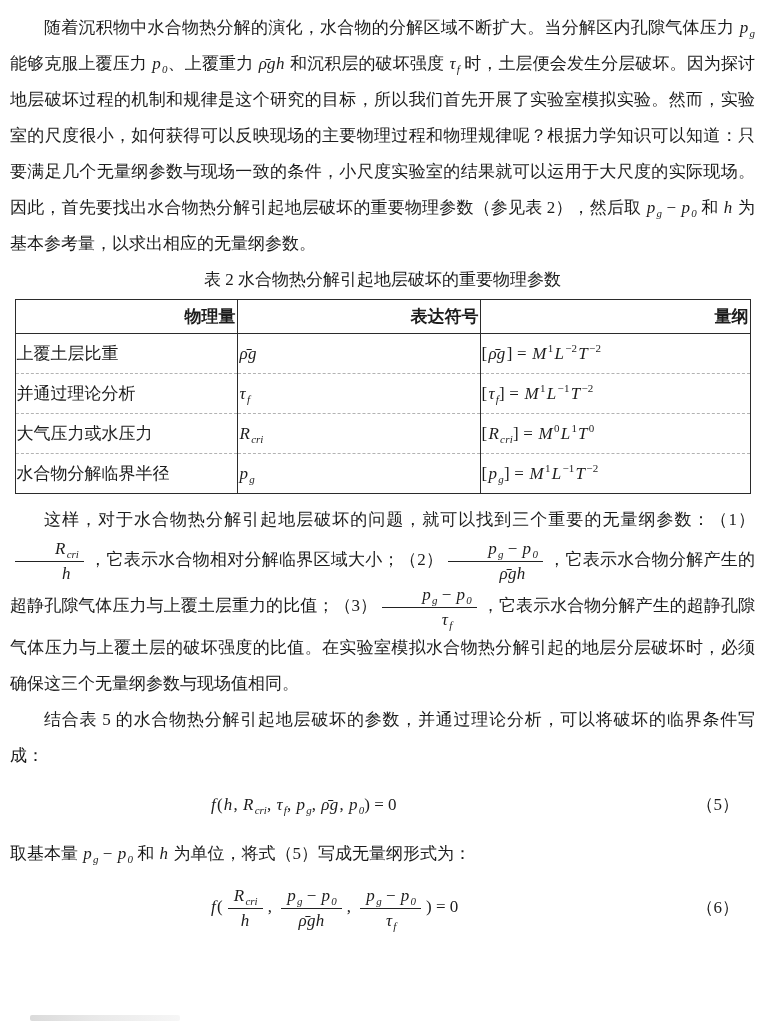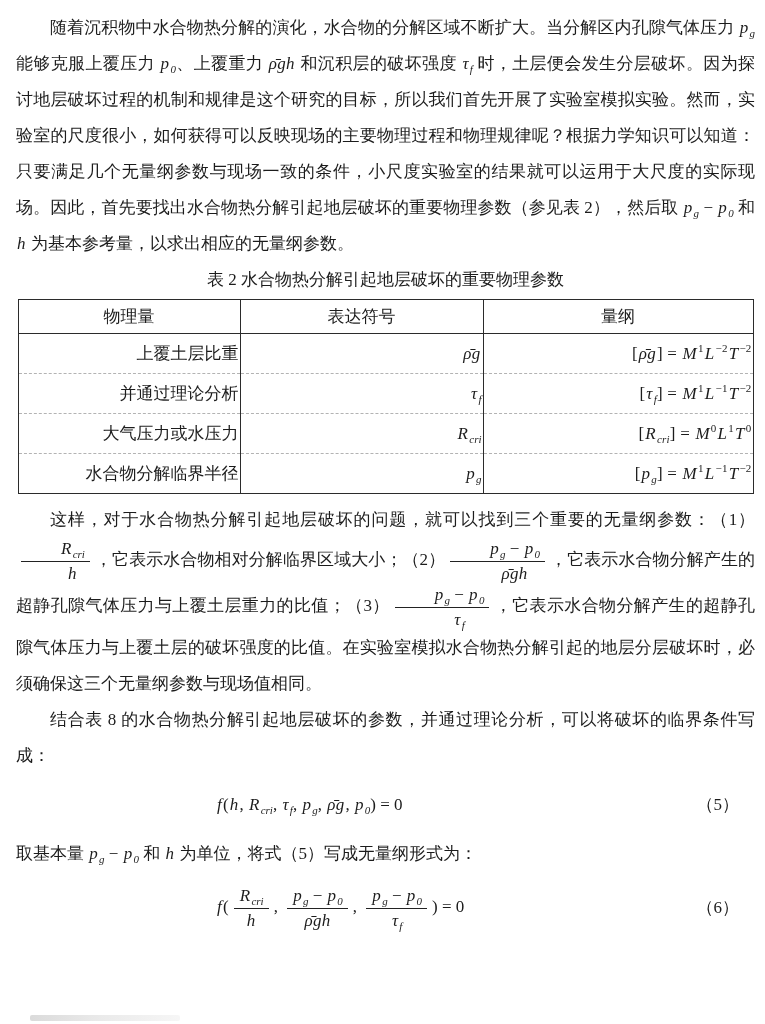--- a/index.html
+++ b/index.html
@@ -5,49 +5,49 @@
   html,body{margin:0;padding:0;}
   body{
     width:765px;height:1024px;
     background:#ffffff;
     font-family:"Liberation Serif","DejaVu Serif",serif;
     font-size:17px;
     color:#1c1c1c;
     position:relative;
     overflow:hidden;
   }
-  .page{padding:10px 10px 0 16px;}
+  .page{padding:10px 10px 0 10px;}
   p.para{margin:0;text-align:justify;line-height:36px;}
   .indent{text-indent:2em;}
   
   i.mv{font-style:italic;padding:0 1px;letter-spacing:0.3px;}
   sub{font-size:11px;font-style:italic;line-height:0;}
   sup{font-size:11px;line-height:0;}
   
   .frac{display:inline-block;vertical-align:middle;text-align:center;margin:0 5px;line-height:1.15;}
   .frac .num{display:block;padding:1px 5px 2px;border-bottom:1.3px solid #222;}
   .frac .den{display:block;padding:2px 5px 1px;}
   
   .caption{text-align:center;line-height:34px;margin:1px 0 2px;}
   table.params{
     border-collapse:collapse;
     margin:0 auto;
     width:735px;
     table-layout:fixed;
   }
   table.params{border:1.8px solid #2b2b2b;}
   table.params th{
-    height:31px;font-weight:normal;
+    height:31px;font-weight:bold;
     border-bottom:1.6px solid #2b2b2b;
-    text-align:center;vertical-align:middle;
+    text-align:right;vertical-align:middle;
   }
   table.params td{
     height:37px;
     border-bottom:1px dashed #b3b3b3;
-    text-align:right;vertical-align:middle;margin-left:16px;
+    text-align:left;vertical-align:middle;margin-left:16px;
   }
   table.params tr:last-child td{border-bottom:none;}
   table.params th + th, table.params td + td{border-left:1.6px solid #2b2b2b;}
   col.c1{width:222px;} col.c2{width:243px;} col.c3{width:270px;}
   .dim-cell{letter-spacing:0.2px;}
   
   .eq-row{position:relative;margin:13px 0;line-height:36px;}
   .eq-body{margin-left:200px;display:inline-block;}
   .eq-num{position:absolute;right:16px;top:50%;transform:translateY(-50%);}
   .spacer-md{height:8px;}
@@ -102,21 +102,21 @@
         <td><i class="mv">p</i><sub>g</sub></td>
         <td class="dim-cell">[<i class="mv">p</i><sub>g</sub>] = <i class="mv">M</i><sup>1</sup><i class="mv">L</i><sup>−1</sup><i class="mv">T</i><sup>−2</sup></td>
       </tr>
     </tbody>
   </table>
 
   <div class="spacer-md"></div>
 
   <p class="para indent">这样，对于水合物热分解引起地层破坏的问题，就可以找到三个重要的无量纲参数：（1）<span class="frac"><span class="num"><i class="mv">R</i><sub>cri</sub></span><span class="den"><i class="mv">h</i></span></span>，它表示水合物相对分解临界区域大小；（2）<span class="frac"><span class="num"><i class="mv">p</i><sub>g</sub> − <i class="mv">p</i><sub>0</sub></span><span class="den"><i class="mv">ρ̄gh</i></span></span>，它表示水合物分解产生的超静孔隙气体压力与上覆土层重力的比值；（3）<span class="frac"><span class="num"><i class="mv">p</i><sub>g</sub> − <i class="mv">p</i><sub>0</sub></span><span class="den"><i class="mv">τ</i><sub>f</sub></span></span>，它表示水合物分解产生的超静孔隙气体压力与上覆土层的破坏强度的比值。在实验室模拟水合物热分解引起的地层分层破坏时，必须确保这三个无量纲参数与现场值相同。</p>
 
-  <p class="para indent">结合表 8 的水合物热分解引起地层破坏的参数，并通过理论分析，可以将破坏的临界条件写成：</p>
+  <p class="para indent">结合表 5 的水合物热分解引起地层破坏的参数，并通过理论分析，可以将破坏的临界条件写成：</p>
 
   <div class="eq-row">
     <span class="eq-body"><i class="mv">f</i>(<i class="mv">h</i>, <i class="mv">R</i><sub>cri</sub>, <i class="mv">τ</i><sub>f</sub>, <i class="mv">p</i><sub>g</sub>, <i class="mv">ρ̄g</i>, <i class="mv">p</i><sub>0</sub>) = 0</span>
     <span class="eq-num">（5）</span>
   </div>
 
   <p class="para">取基本量 <i class="mv">p</i><sub>g</sub> − <i class="mv">p</i><sub>0</sub> 和 <i class="mv">h</i> 为单位，将式（5）写成无量纲形式为：</p>
 
   <div class="eq-row">
     <span class="eq-body"><i class="mv">f</i>(<span class="frac"><span class="num"><i class="mv">R</i><sub>cri</sub></span><span class="den"><i class="mv">h</i></span></span>, <span class="frac"><span class="num"><i class="mv">p</i><sub>g</sub> − <i class="mv">p</i><sub>0</sub></span><span class="den"><i class="mv">ρ̄gh</i></span></span>, <span class="frac"><span class="num"><i class="mv">p</i><sub>g</sub> − <i class="mv">p</i><sub>0</sub></span><span class="den"><i class="mv">τ</i><sub>f</sub></span></span>) = 0</span>

